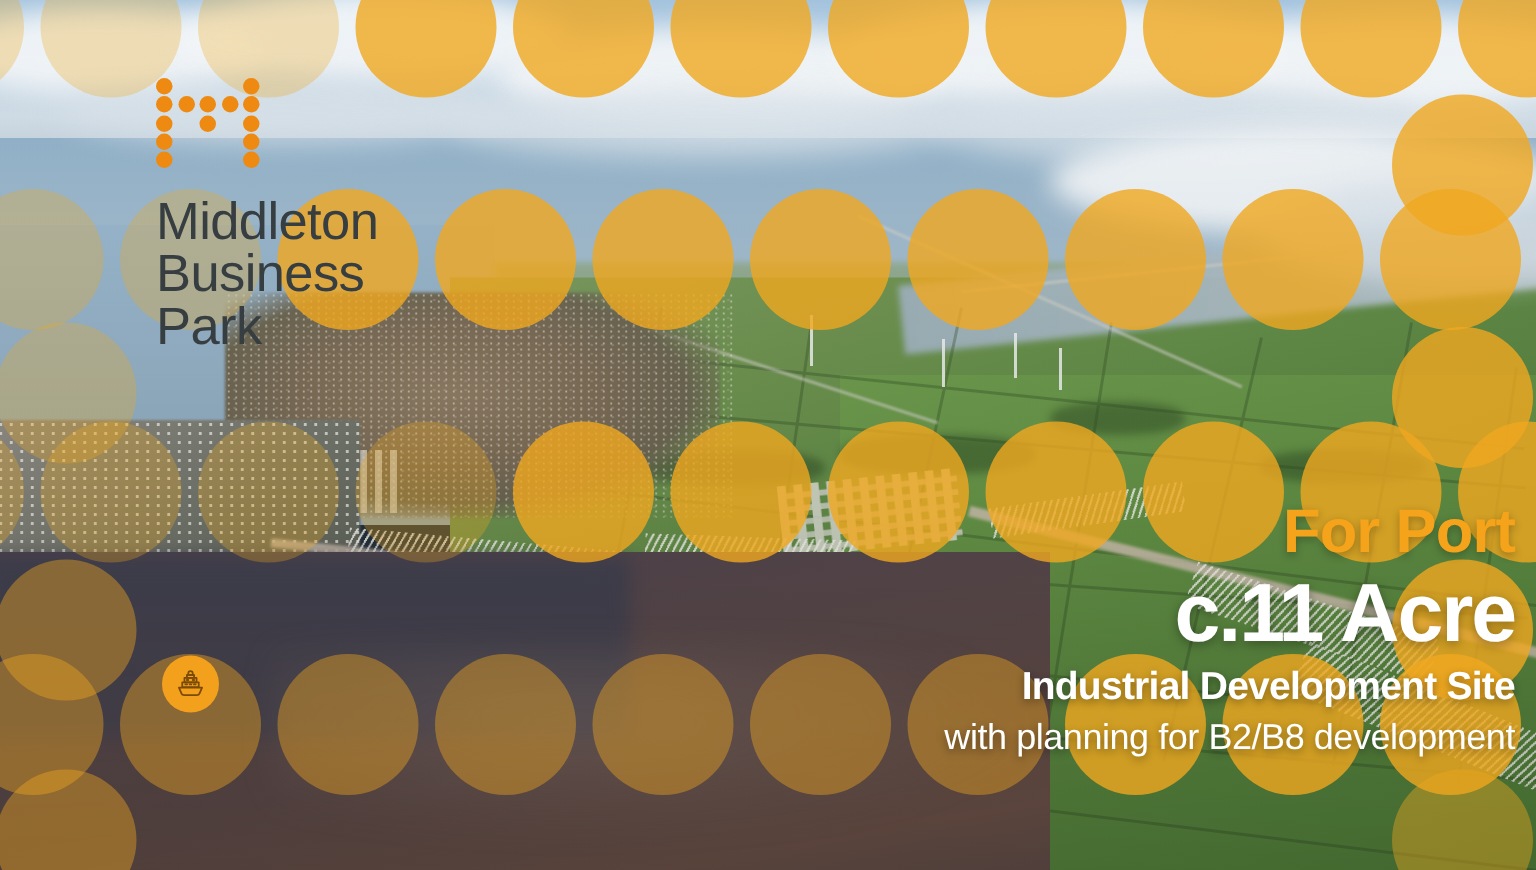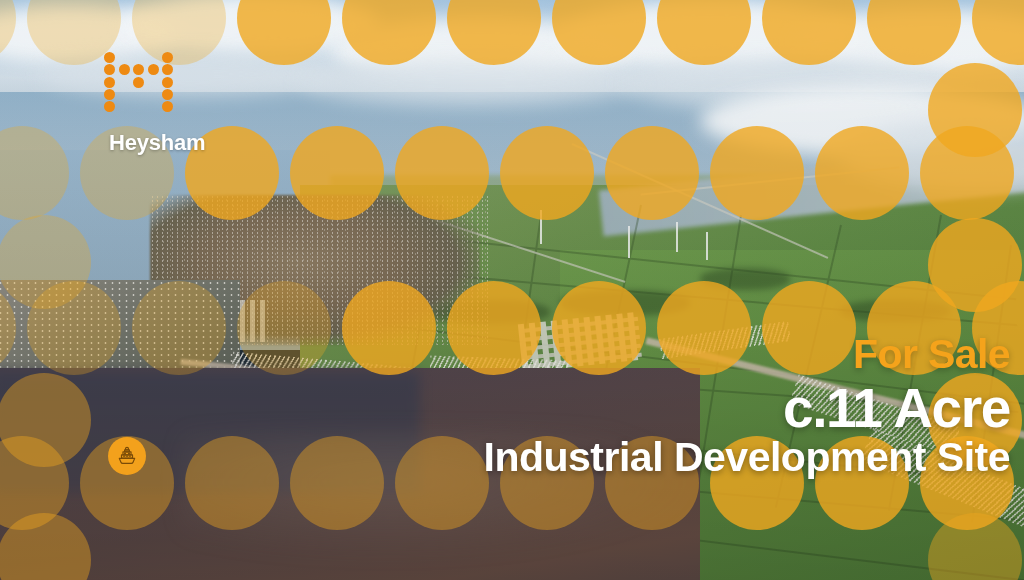--- a/index.html
+++ b/index.html
@@ -206,21 +206,21 @@
     color:#F5A31B;font-size:41px;line-height:45px;font-weight:700;
     letter-spacing:-.6px;
     text-shadow:0 2px 6px rgba(0,0,0,.28);
   }
   .hl-acre{
     color:#ffffff;font-size:55px;line-height:59px;font-weight:700;
     letter-spacing:-1.4px;margin-top:2px;
     text-shadow:0 2px 7px rgba(0,0,0,.34);
   }
   .hl-site{
-    color:#ffffff;font-size:41px;line-height:38px;font-weight:700;
+    color:#ffffff;font-size:26px;line-height:38px;font-weight:700;
     letter-spacing:-.5px;
     text-shadow:0 2px 6px rgba(0,0,0,.38);
   }
   .hl-sub{
     color:#ffffff;font-size:24px;line-height:31px;font-weight:400;
     letter-spacing:-.3px;
     text-shadow:0 2px 6px rgba(0,0,0,.40);
   }
 </style>
 </head>
@@ -364,21 +364,23 @@
         <span style="left: 43.8px; top: 12.3px;"></span>
         <span style="left: 58.4px; top: 12.3px;"></span>
         <span style="left: 0px; top: 24.6px;"></span>
         <span style="left: 29.2px; top: 24.6px;"></span>
         <span style="left: 58.4px; top: 24.6px;"></span>
         <span style="left: 0px; top: 36.9px;"></span>
         <span style="left: 58.4px; top: 36.9px;"></span>
         <span style="left: 0px; top: 49.2px;"></span>
         <span style="left: 58.4px; top: 49.2px;"></span>
       </div>
-    <div class="locality">Heysham</div>
+    <div class="brand">Middleton
+Business
+Park</div>
   </div>
 
   <div class="features">
 
     <div class="feature">
       <div class="feat-icon">
         <svg width="22" height="22" viewBox="0 0 24 24" fill="none" stroke="#7A4B07" stroke-width="1.3" stroke-linecap="round" stroke-linejoin="round">
           <path d="M12 2.6c1 0 1.6.7 1.6 1.5v1.3h-3.2V4.1c0-.8.6-1.5 1.6-1.5z"></path>
           <path d="M9.4 5.4h5.2v2.2H9.4z"></path>
           <path d="M7.6 7.6h8.8v3.2H7.6z"></path>
@@ -386,18 +388,19 @@
           <path d="M3.6 14.6h16.8l-1.8 4.2c-.3.8-1.1 1.3-2 1.3H7.4c-.9 0-1.7-.5-2-1.3l-1.8-4.2z"></path>
           <path d="M9.3 9.1h1.1M13.6 9.1h1.1M8.3 12.3h1.2M11.4 12.3h1.2M14.5 12.3h1.2"></path>
         </svg>
       </div>
     </div>
 
 
   </div>
 
   <div class="headline">
-    <div class="hl-forsale">For Sale</div>
+    <div class="hl-forsale">For Port</div>
     <div class="hl-acre">c.11 Acre</div>
     <div class="hl-site">Industrial Development Site</div>
+    <div class="hl-sub">with planning for B2/B8 development</div>
   </div>
 
 </div>
 
 </body></html>

